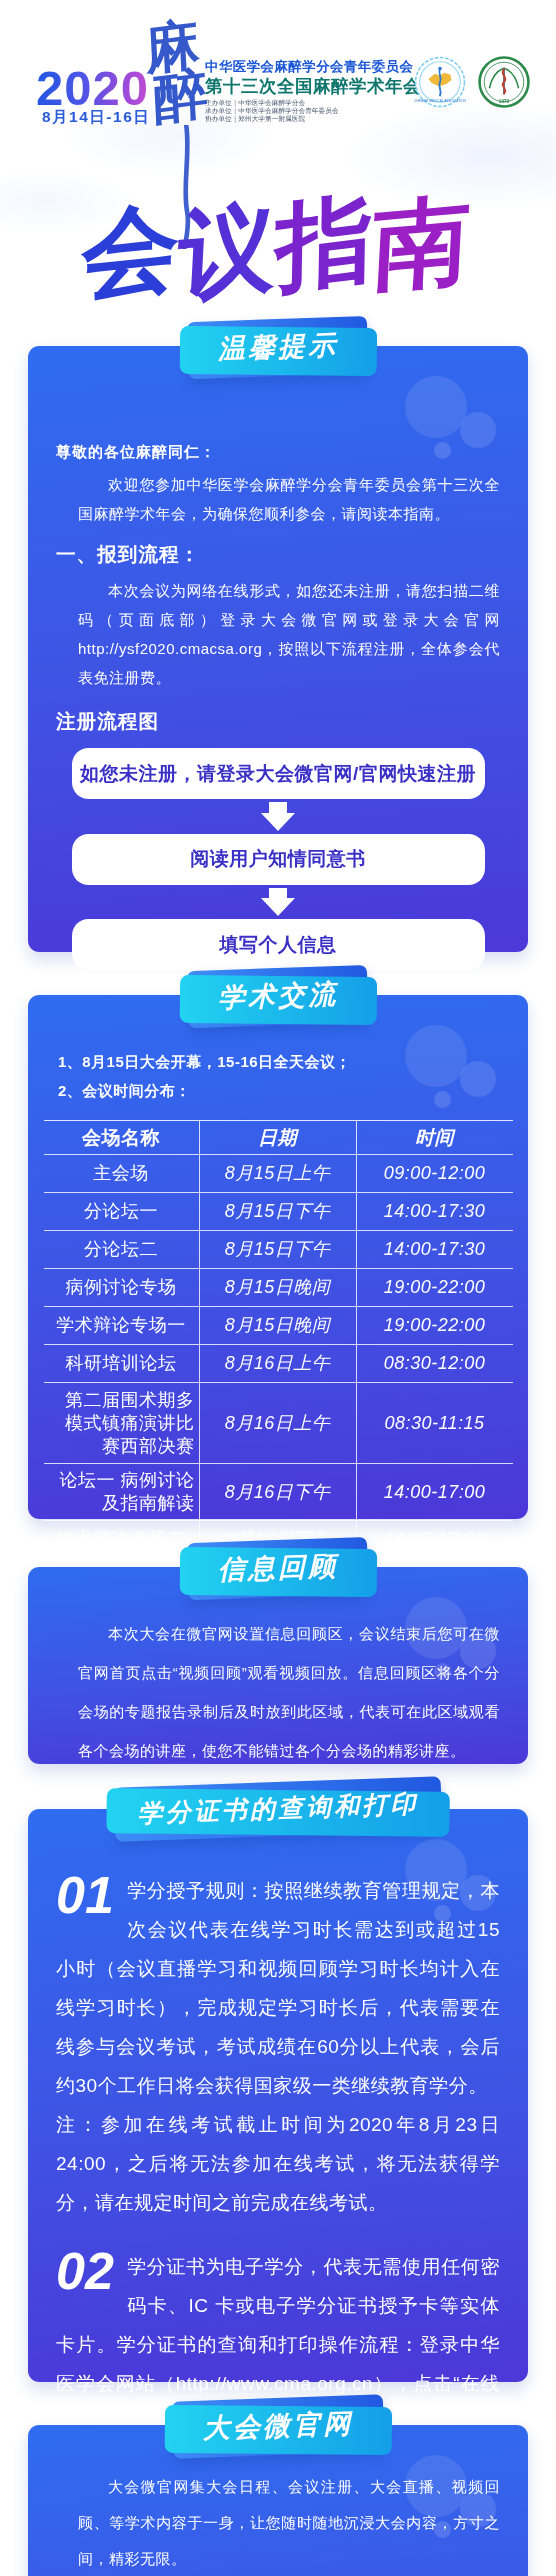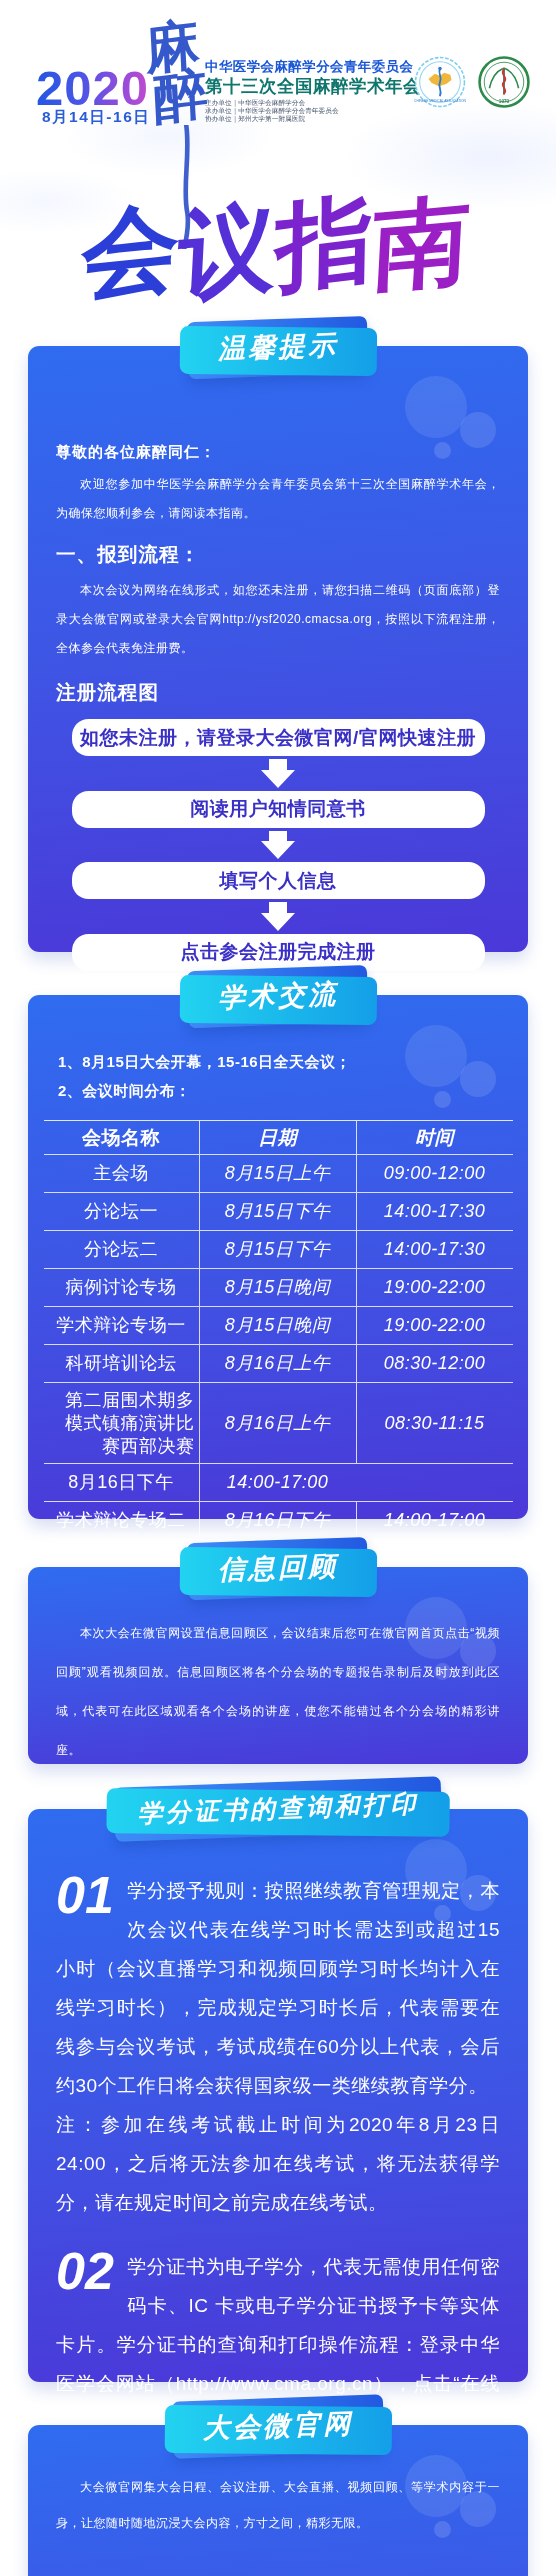--- a/index.html
+++ b/index.html
@@ -48,28 +48,28 @@
   .badge{
     position:absolute;top:-27px;left:50%;transform:translateX(-50%) rotate(-2deg);
     background:linear-gradient(100deg,#3f8df6,#2057e0);
     color:#fff;font-size:27px;font-weight:900;font-style:italic;letter-spacing:3.1px;
     padding:10.3px 30px;border-radius:7.2px;white-space:nowrap;
     box-shadow:0 6.2px 10.3px rgba(20,60,160,.28);z-index:3;}
   .badge::before{content:"";position:absolute;left:-8.2px;right:-8.2px;top:8.2px;bottom:0;
     background:linear-gradient(90deg,#22d3f0,#149fe8);border-radius:8.2px;z-index:-1;transform:rotate(2.6deg);}
   .badge.small{font-size:25px;padding:10.3px 23px;}
   .salut{font-size:15px;font-weight:800;letter-spacing:1px;margin-top:20px;}
-  .para{font-size:12px;line-height:29px;text-align:justify;text-indent:2em;letter-spacing:0.5px;}
+  .para{font-size:15px;line-height:29px;text-align:justify;text-indent:2em;letter-spacing:0.5px;margin-left:22px;}
   .sec-head{font-size:19.6px;font-weight:800;margin-top:13.4px;letter-spacing:1px;}
   
   .card1{height:606px;margin-top:20.6px;padding:77px 28px 0;}
   .card1 .para{margin-top:8.2px;}
   .flow-title{font-size:19.6px;font-weight:800;margin-top:15.5px;letter-spacing:1px;}
   .flow{width:413px;margin:13.4px auto 0;}
-  .pill{height:37px;background:#fff;border-radius:16.5px;display:flex;align-items:center;justify-content:center;
+  .pill{height:51px;background:#fff;border-radius:16.5px;display:flex;align-items:center;justify-content:center;
     font-size:19px;font-weight:800;color:#3a30c6;letter-spacing:0.5px;}
   .arr{display:flex;flex-direction:column;align-items:center;margin:3.1px 0;}
   .arr .stem{width:17.5px;height:10.3px;background:#fff;}
   .arr .tri{width:0;height:0;border-left:17px solid transparent;border-right:17px solid transparent;border-top:18.5px solid #fff;}
   
   .card2{height:524px;margin-top:43px;padding:52px 15.5px 0;}
   .card2 .notes{padding-left:14.4px;}
   .note-line{font-size:15px;font-weight:700;line-height:29px;letter-spacing:0.5px;}
   .sch{margin-top:15.5px;border-top:1.5px solid rgba(255,255,255,.85);border-bottom:1.5px solid rgba(255,255,255,.85);}
   .sch-row{display:grid;grid-template-columns:155px 157px 157px;}
@@ -222,20 +222,21 @@
         <div class="sch-cell">科研培训论坛</div>
         <div class="sch-cell">8月16日上午</div>
         <div class="sch-cell">08:30-12:00</div>
       </div>
       <div class="sch-row">
         <div class="sch-cell">第二届围术期多模式镇痛演讲比赛西部决赛</div>
         <div class="sch-cell">8月16日上午</div>
         <div class="sch-cell">08:30-11:15</div>
       </div>
       <div class="sch-row">
+        <div class="sch-cell">论坛一 病例讨论及指南解读</div>
         <div class="sch-cell">8月16日下午</div>
         <div class="sch-cell">14:00-17:00</div>
       </div>
       <div class="sch-row">
         <div class="sch-cell">学术辩论专场二</div>
         <div class="sch-cell">8月16日下午</div>
         <div class="sch-cell">14:00-17:00</div>
       </div>
     </div>
 </section>

